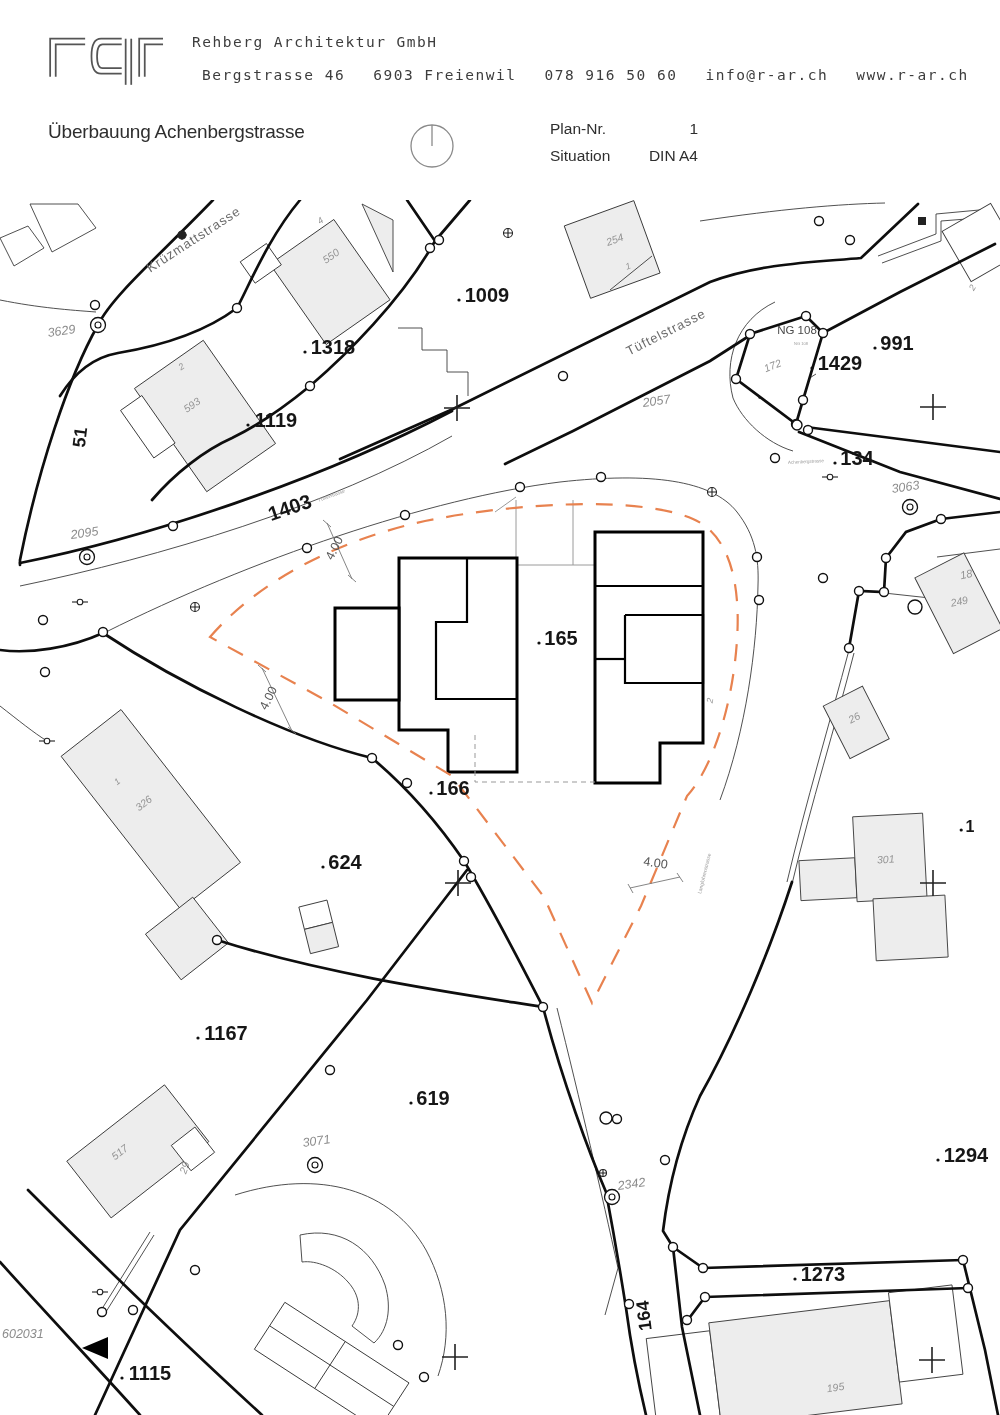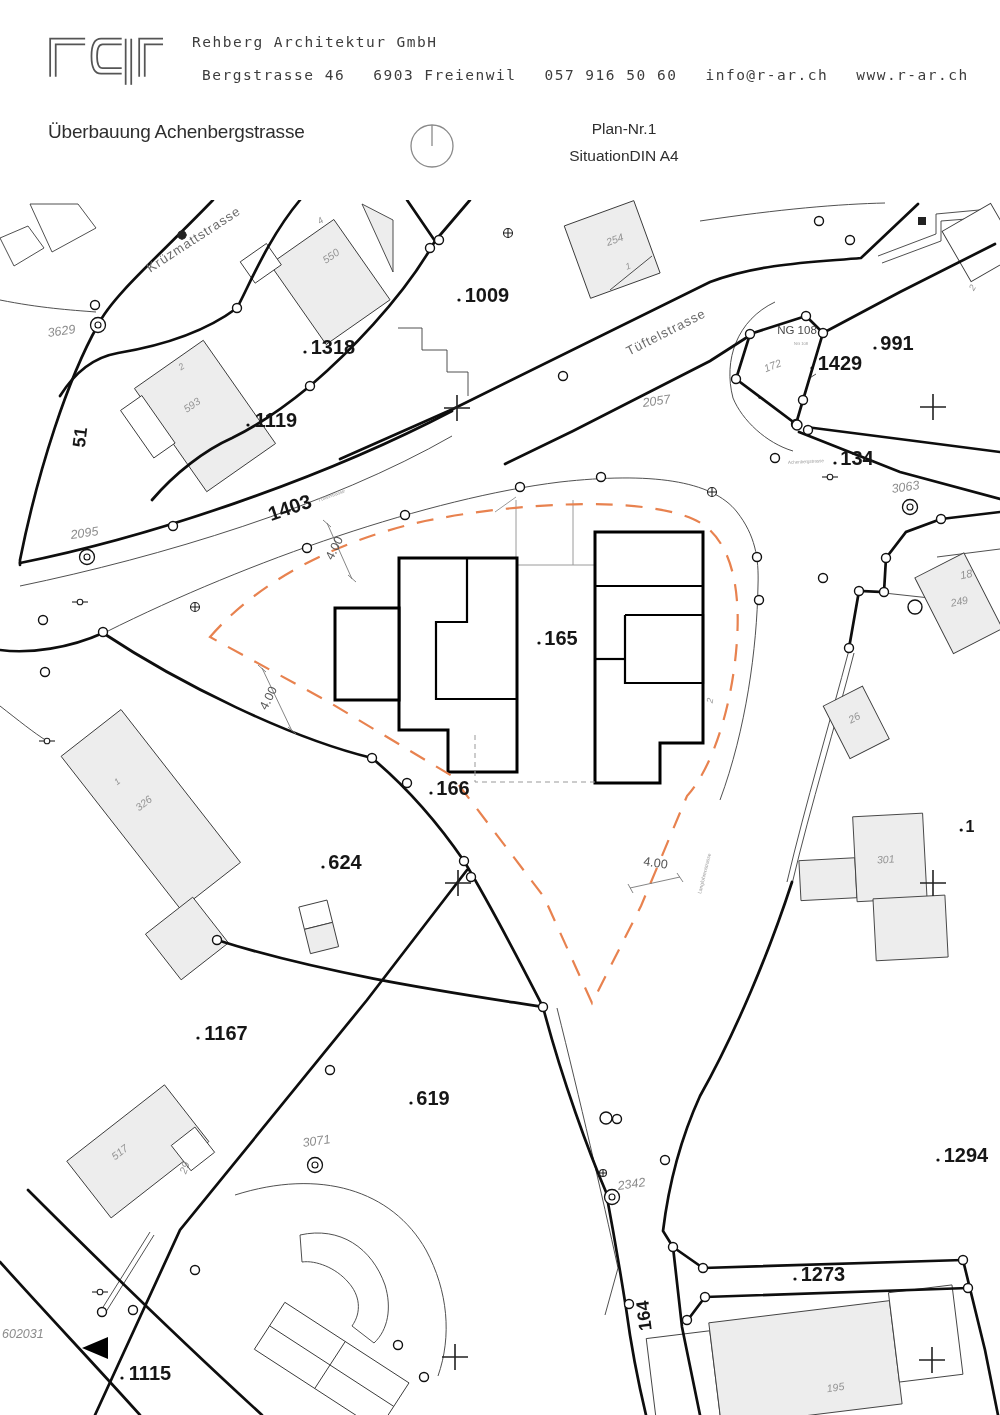--- a/index.html
+++ b/index.html
@@ -5,21 +5,21 @@
   html,body{margin:0;padding:0;background:#fff;}
   body{width:1000px;height:1415px;position:relative;font-family:"Liberation Sans",sans-serif;overflow:hidden;}
   
   #header{position:absolute;left:0;top:0;width:1000px;height:200px;background:#fff;z-index:2;}
   #logo{position:absolute;left:40px;top:26px;width:130px;height:62px;}
   #company-block{position:absolute;left:192px;top:34px;font-family:"DejaVu Sans Mono",monospace;color:#3d3d3d;font-size:14.5px;letter-spacing:1.5px;}
   #company-line2{position:absolute;left:196px;top:67px;font-family:"DejaVu Sans Mono",monospace;color:#3d3d3d;font-size:14.5px;letter-spacing:1.5px;display:flex;gap:28px;margin-left:6px;}
   #project-title{position:absolute;left:48px;top:118px;color:#2e2e2e;font-size:19px;line-height:28px;letter-spacing:-0.2px;}
   #compass{position:absolute;left:408px;top:122px;}
   .fieldgroup{position:absolute;top:120px;font-size:15.5px;color:#2e2e2e;}
-  .fieldgroup .row{display:flex;justify-content:center;height:27px;}
+  .fieldgroup .row{display:flex;justify-content:space-between;height:27px;}
   #fieldgroup-1{left:550px;width:148px;}
   #fieldgroup-2{left:750px;width:208px;}
   
   text{font-family:"Liberation Sans",sans-serif;}
   .lbl-parcel{font-weight:700;fill:#161616;}
   .lbl-point{font-style:italic;fill:#8c8c8c;}
   .lbl-building{font-style:italic;fill:#949494;}
   .lbl-street{fill:#6b6b6b;letter-spacing:1px;}
   .lbl-tiny{fill:#9a9a9a;}
   .lbl-dim{fill:#555;}
@@ -39,21 +39,21 @@
       <path d="M108,16 V74"></path>
       <path d="M118,64 V16 H148"></path>
       <path d="M125,64 V23 H148"></path>
     </g>
   </svg>
 
   <div id="company-block">Rehberg Architektur GmbH</div>
   <div id="company-line2">
     <span>Bergstrasse 46</span>
     <span>6903 Freienwil</span>
-    <span>057 916 50 60</span>
+    <span>078 916 50 60</span>
     <span>info@r-ar.ch</span>
     <span>www.r-ar.ch</span>
   </div>
 
   <div id="project-title">
     <div>Überbauung Achenbergstrasse</div>
   </div>
 
   <svg id="compass" width="48" height="48" viewBox="0 0 48 48">
     <circle cx="24" cy="24" r="21" fill="none" stroke="#8a8a8a" stroke-width="1.3"></circle>

